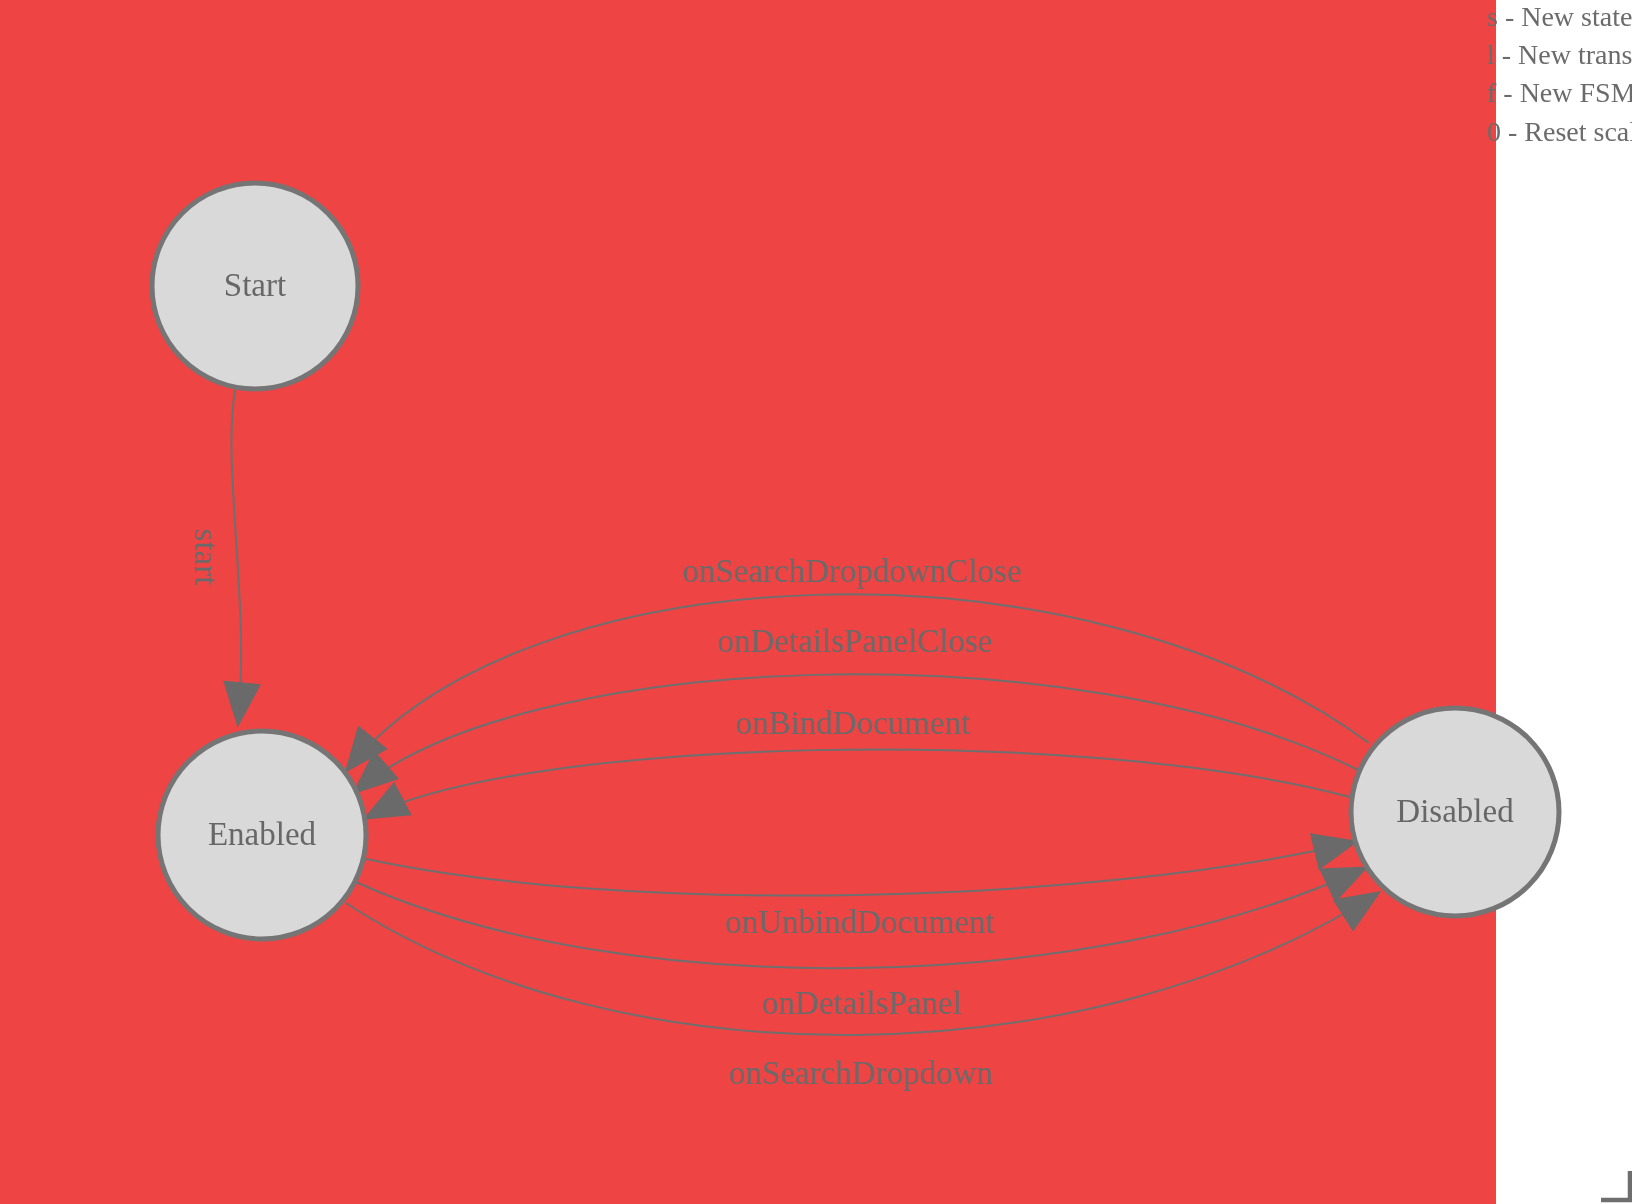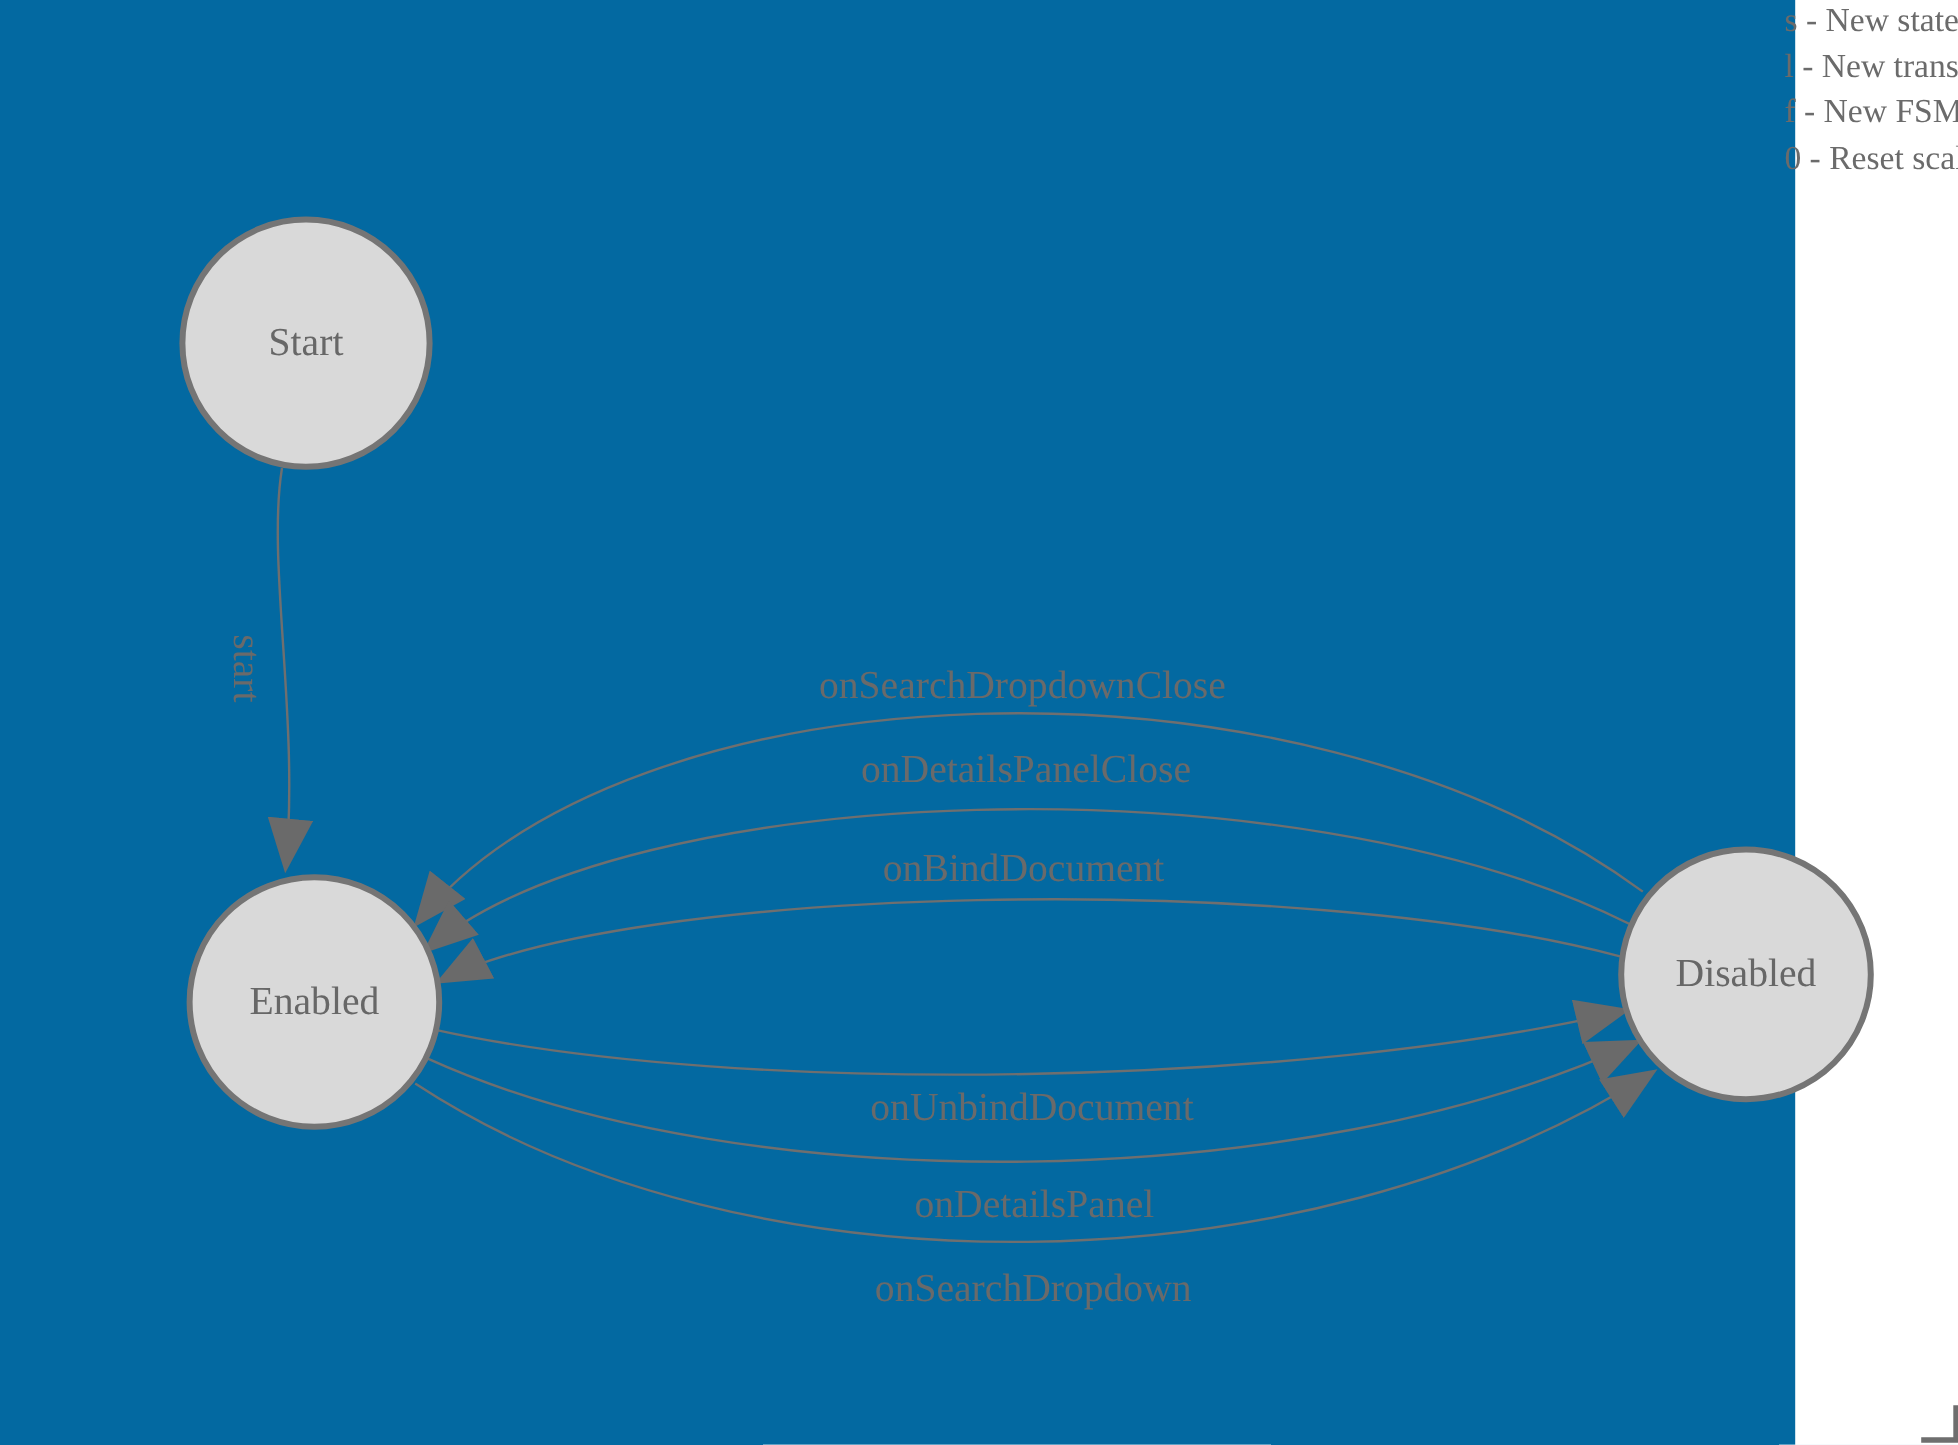--- a/index.html
+++ b/index.html
@@ -8,21 +8,21 @@
     background: #ffffff;
     width: 1632px;
     height: 1204px;
     overflow: hidden;
     font-family: "Liberation Serif", "DejaVu Serif", serif;
   }
   .stage {
     position: relative;
     width: 1496px;
     height: 1204px;
-    background: #0369a1;
+    background: #ef4444;
   }
   svg { display: block; }
   .state-circle {
     fill: #d9d9d9;
     stroke: #757575;
     stroke-width: 5;
   }
   .state-label {
     fill: #676767;
     font-size: 33px;

